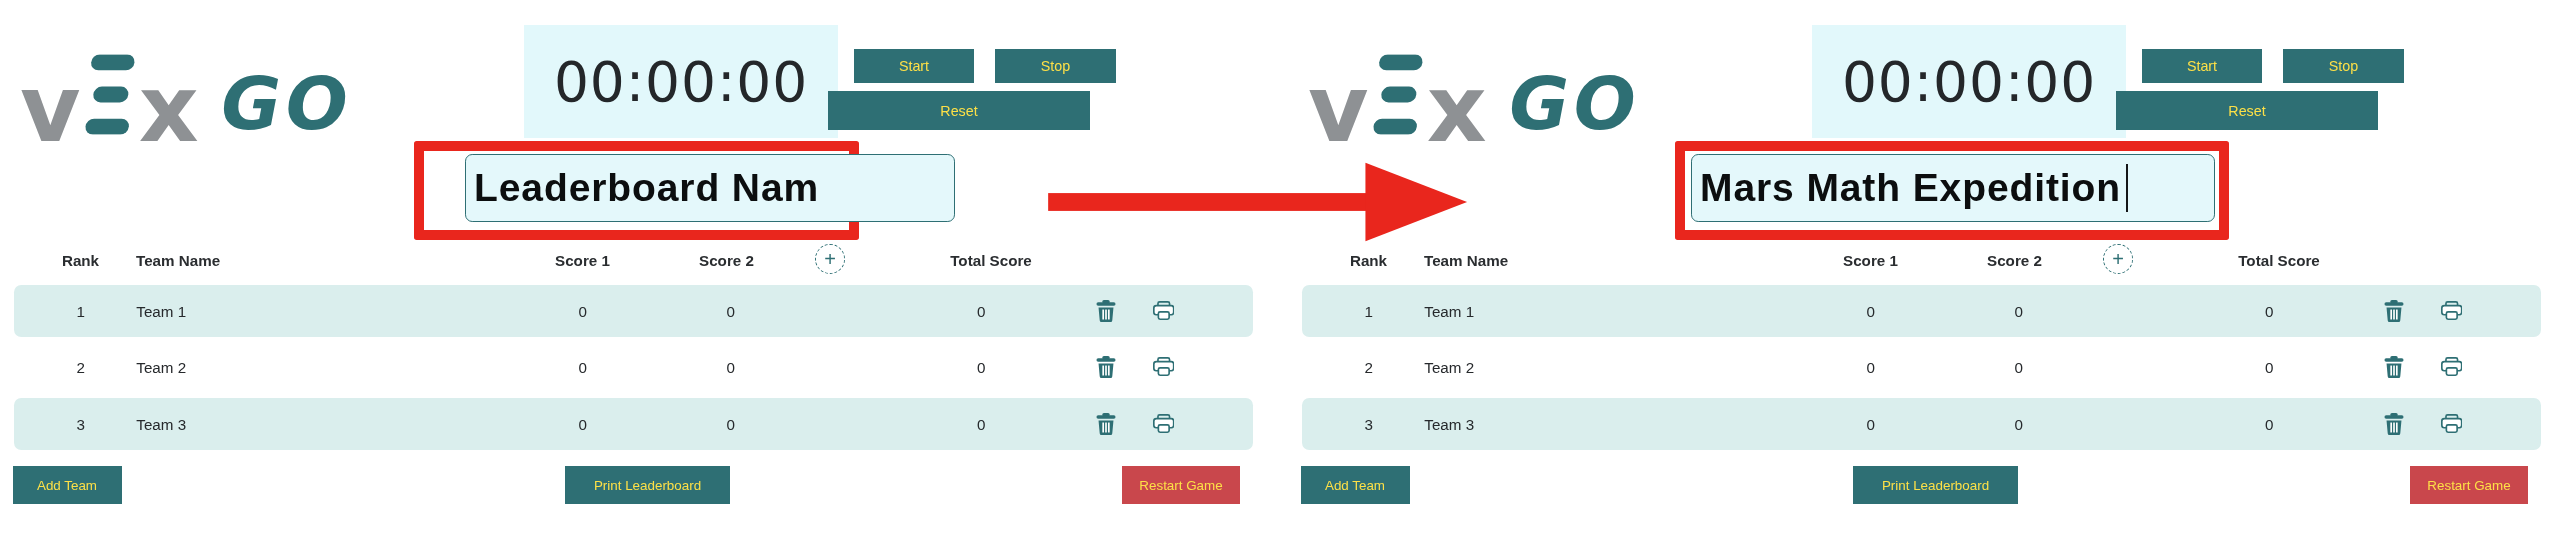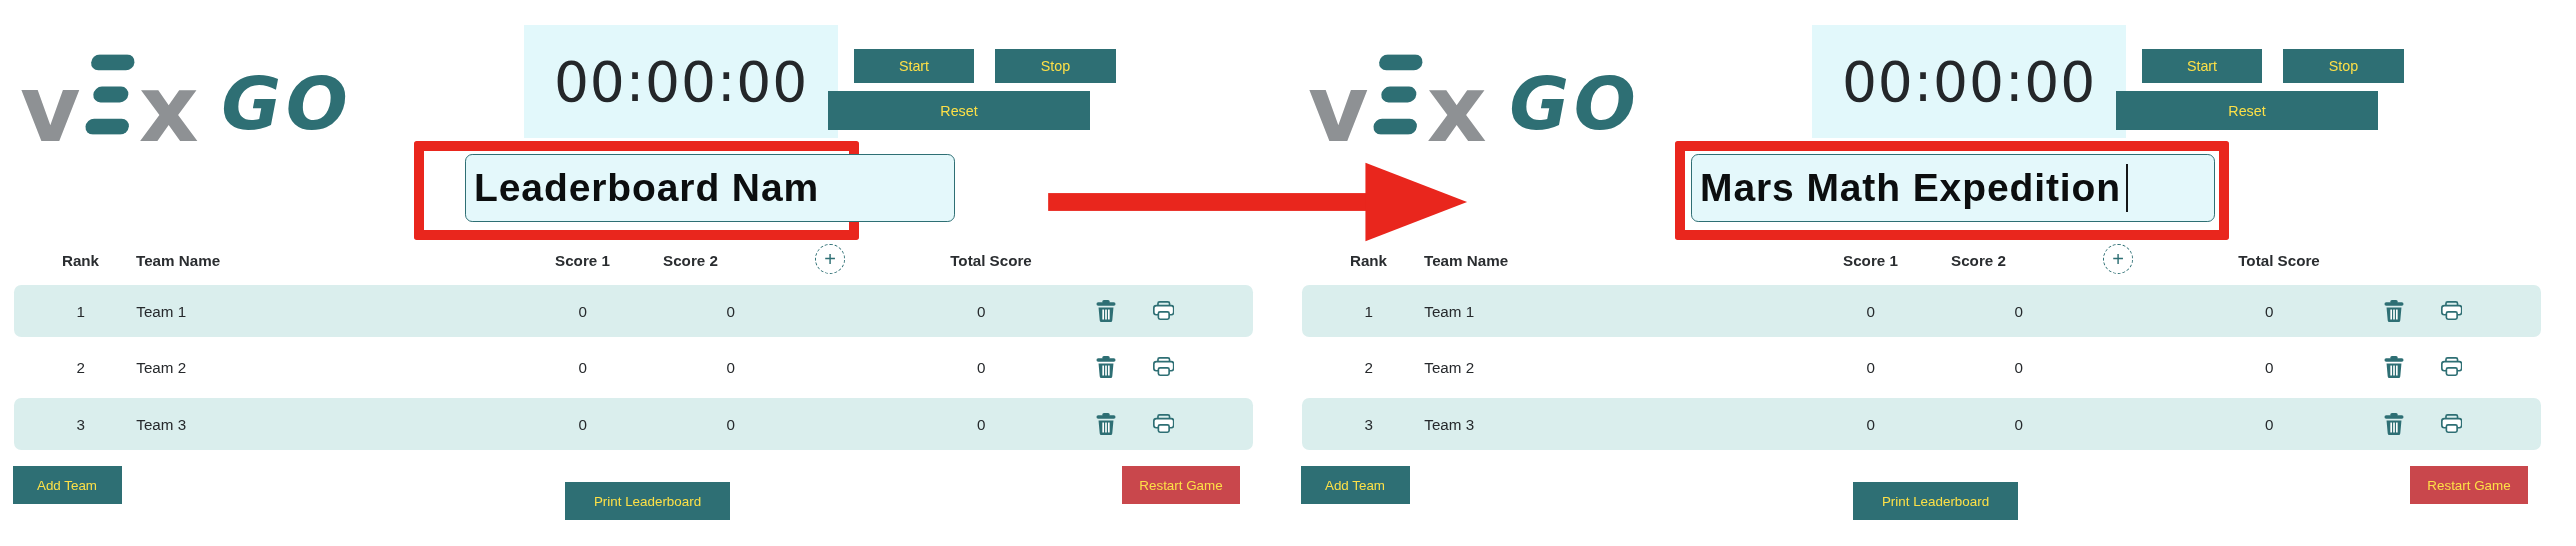--- a/index.html
+++ b/index.html
@@ -37,21 +37,21 @@
     font-size:39px;font-weight:700;letter-spacing:0.9px;color:#0c0e0f;white-space:nowrap;overflow:hidden;cursor:text;}
   .p0 .name-input{left:430px;width:490px;margin-left:35px;}
   .p1 .name-input{left:403px;width:524px;}
   .caret{flex:0 0 auto;width:2.7px;height:48px;background:#141618;margin-left:4.5px;}
 
   
   .th{position:absolute;top:252px;font-size:15.2px;font-weight:700;color:#2a2d30;}
   .th-rank{left:52px;width:57px;text-align:center;}
   .th-name{left:136px;}
   .th-s1{left:536px;width:93px;text-align:center;}
-  .th-s2{left:644px;width:93px;text-align:center;}
+  .th-s2{left:680px;width:93px;text-align:center;}
   .th-total{left:940px;width:102px;text-align:center;}
   .plus-btn{position:absolute;left:815px;top:244px;width:30px;height:30px;border:1.8px dashed #2e6f74;
     border-radius:50%;background:transparent;color:#2e6f74;box-sizing:border-box;cursor:pointer;
     display:flex;align-items:center;justify-content:center;font-size:20px;line-height:1;padding:0;}
   .row{position:absolute;left:14.3px;width:1239px;height:52px;border-radius:7.2px;}
   .row.alt{background:#daeeed;}
   .row1{top:285px;} .row2{top:341px;} .row3{top:398px;}
   .td{position:absolute;top:0;height:52px;display:flex;align-items:center;font-size:15.2px;color:#26292c;}
   .td-rank{left:38px;width:57px;justify-content:center;}
   .td-name{left:122px;}
@@ -59,21 +59,21 @@
   .td-s2{left:670px;width:93px;justify-content:center;}
   .td-total{left:916px;width:102px;justify-content:center;}
   .td-ic{width:36px;justify-content:center;cursor:pointer;}
   .td-trash{left:1074px;}
   .td-print{left:1131px;}
   .icon{display:block;}
 
   
   .fbtn{position:absolute;top:466px;height:38px;}
   .btn-add{left:12.5px;width:109px;font-size:13.4px;}
-  .btn-printlb{left:565px;width:165px;font-size:13.4px;margin-top:16px;}
+  .btn-printlb{left:565px;width:165px;font-size:13.4px;}
   .btn-restart{left:1122px;width:118px;background:#c9474c;font-size:13.4px;}
 
   
   .arrow{position:absolute;left:1047px;top:161px;width:423px;height:82px;}
 </style>
 </head>
 <body>
 
 <svg width="0" height="0" style="position:absolute">
   <defs>

